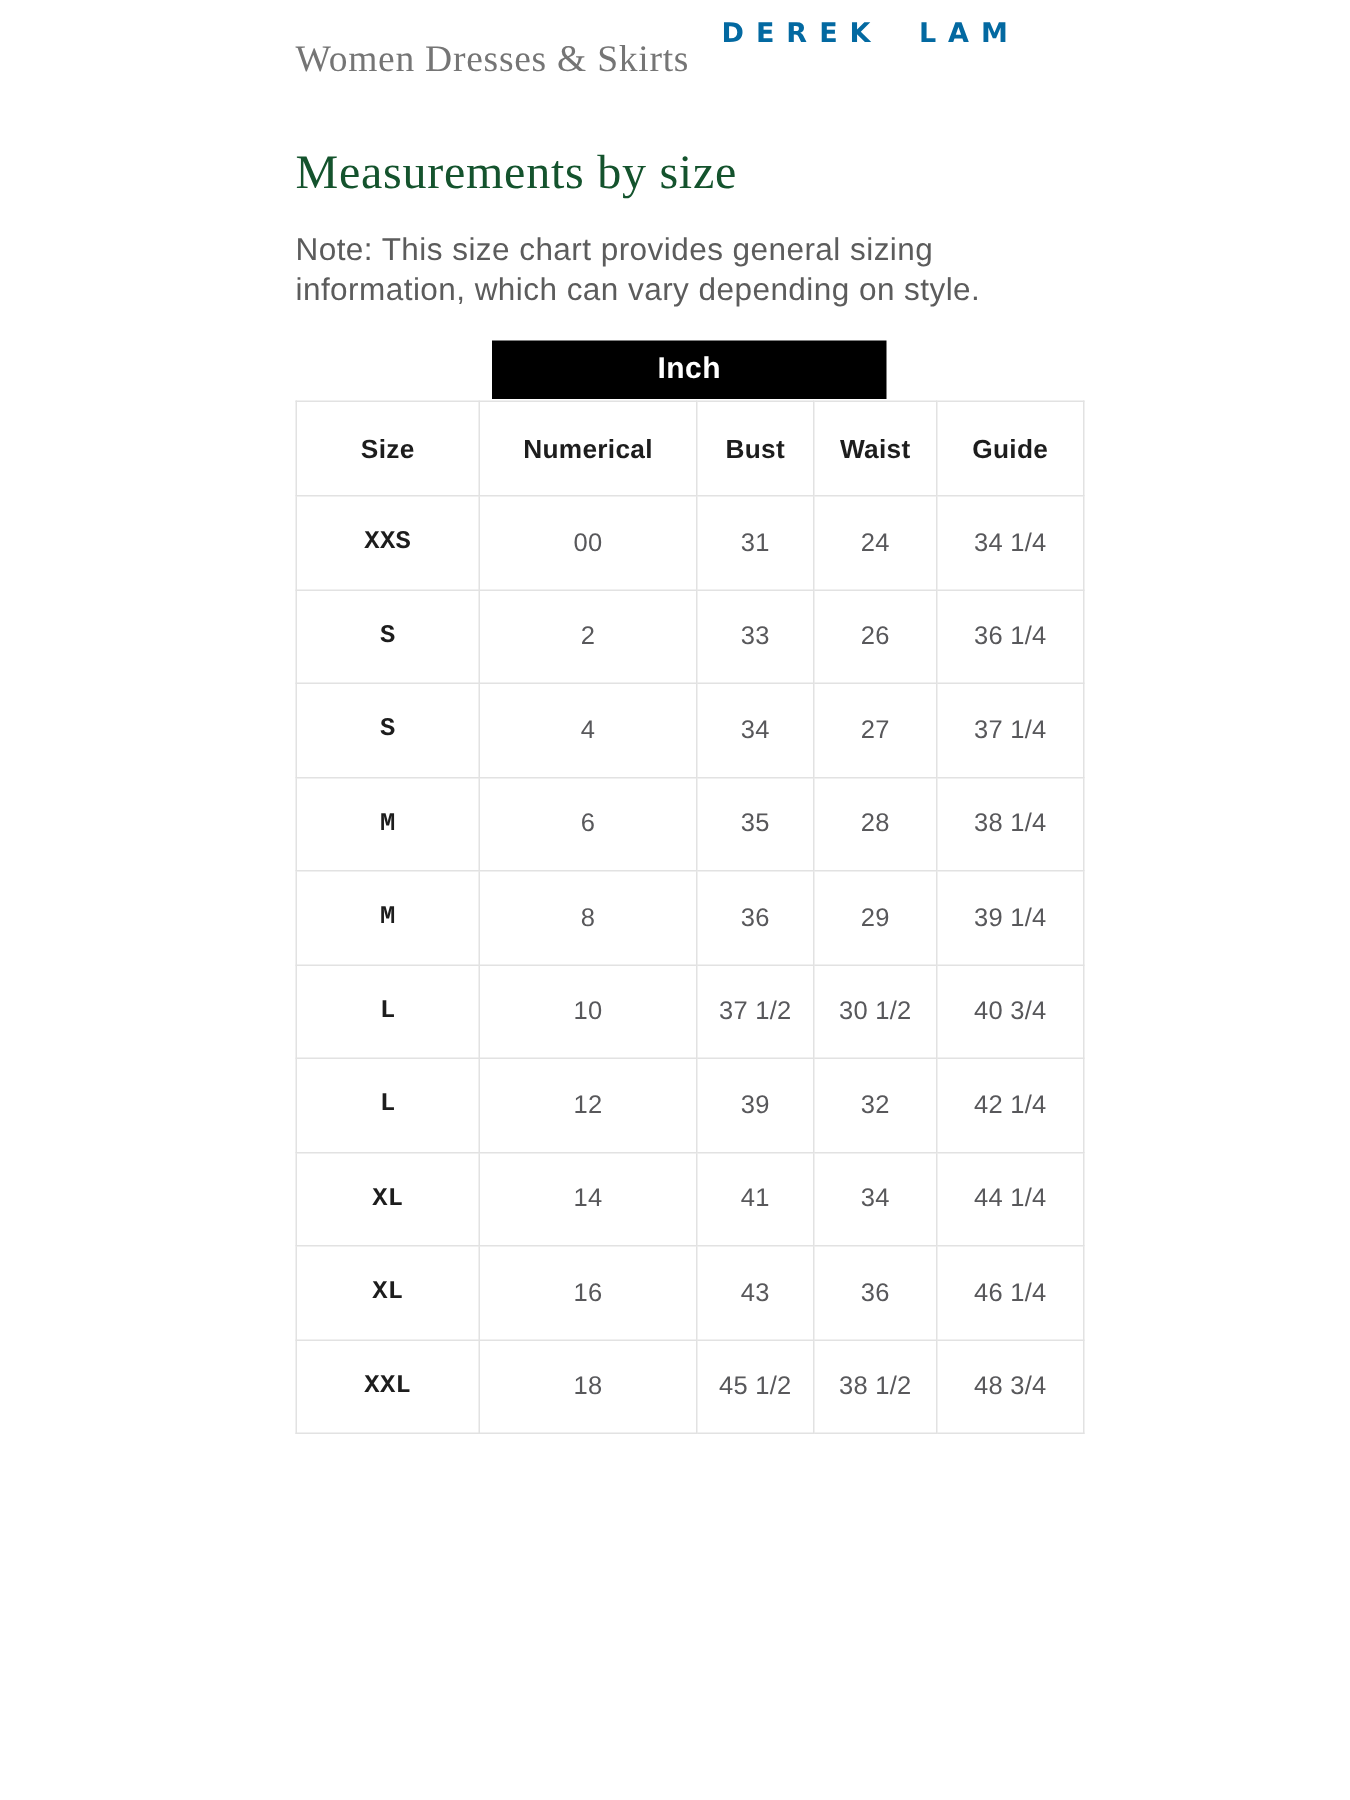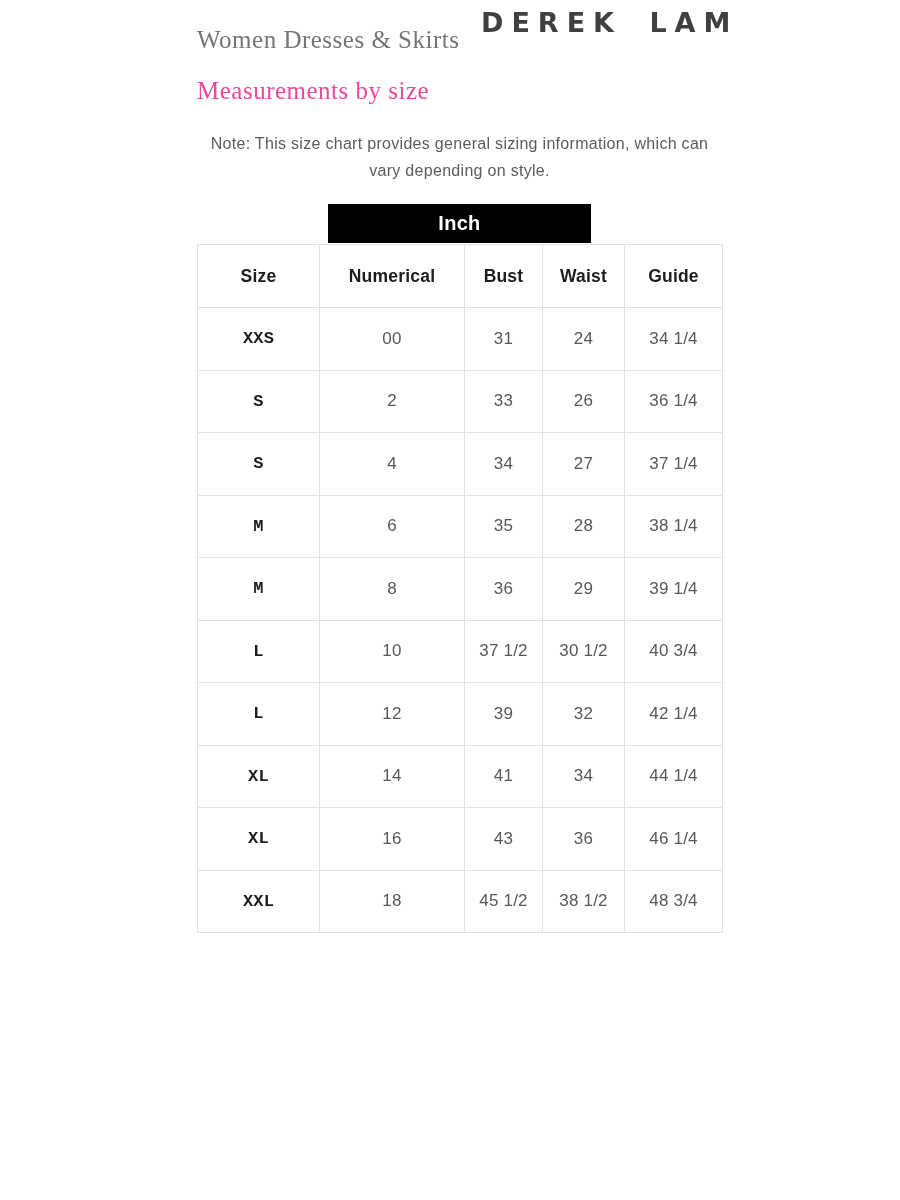--- a/index.html
+++ b/index.html
@@ -18,25 +18,25 @@
     background:#ffffff;
     font-family:"Liberation Sans", sans-serif;
     position:relative;
     overflow:hidden;
   }
   .brand{
     position:absolute;
     left:481px;top:9px;
     font-family:"DejaVu Sans", sans-serif;
     font-weight:700;
-    font-size:27px;
+    font-size:18px;
     letter-spacing:8px;
     word-spacing:10px;
     line-height:27px;
-    color:#404040;
+    color:#0369a1;
     white-space:nowrap;
   }
   .content{
     position:absolute;
     left:197px;top:0;
     width:525px;
   }
   .page-title{
     margin:40px 0 0 0;
     font-family:"Liberation Serif", serif;
@@ -49,35 +49,34 @@
   .category{
     margin:25px 0 0 0;
     font-family:"Liberation Serif", serif;
     font-weight:400;
     font-size:25px;
     line-height:29px;
     letter-spacing:0.5px;
     color:var(--muted);
   }
   .section-title{
-    margin:22px 0 0 0;
+    margin:45px 0 0 0;
     font-family:"Liberation Serif", serif;
     font-weight:400;
-    font-size:25px;
+    font-size:32px;
     line-height:30px;
     letter-spacing:0.5px;
-    color:#ec4899;
+    color:#14532d;
   }
   .note{
     margin:24px 0 0 0;
-    font-size:16px;
+    font-size:21px;
     line-height:27px;
     letter-spacing:0.3px;
     color:var(--body);
-    text-align:center;
   }
   .unit-row{
     margin-top:20px;
     text-align:center;
   }
   .unit-btn{
     width:263px;height:39px;
     background:var(--accent);
     color:#ffffff;
     border:none;

